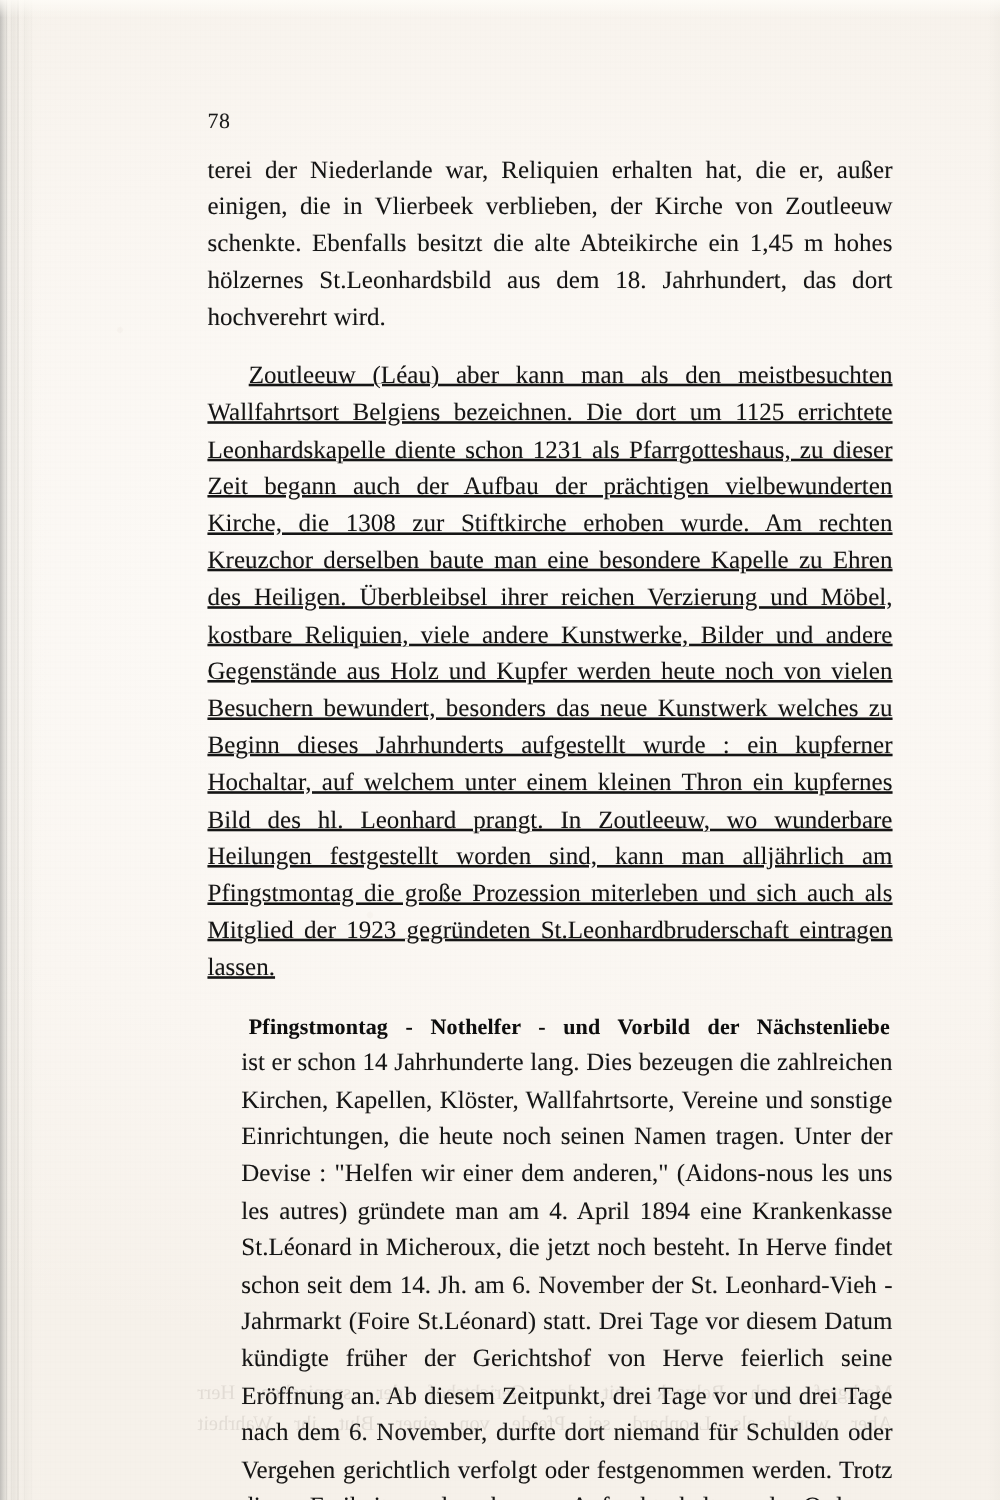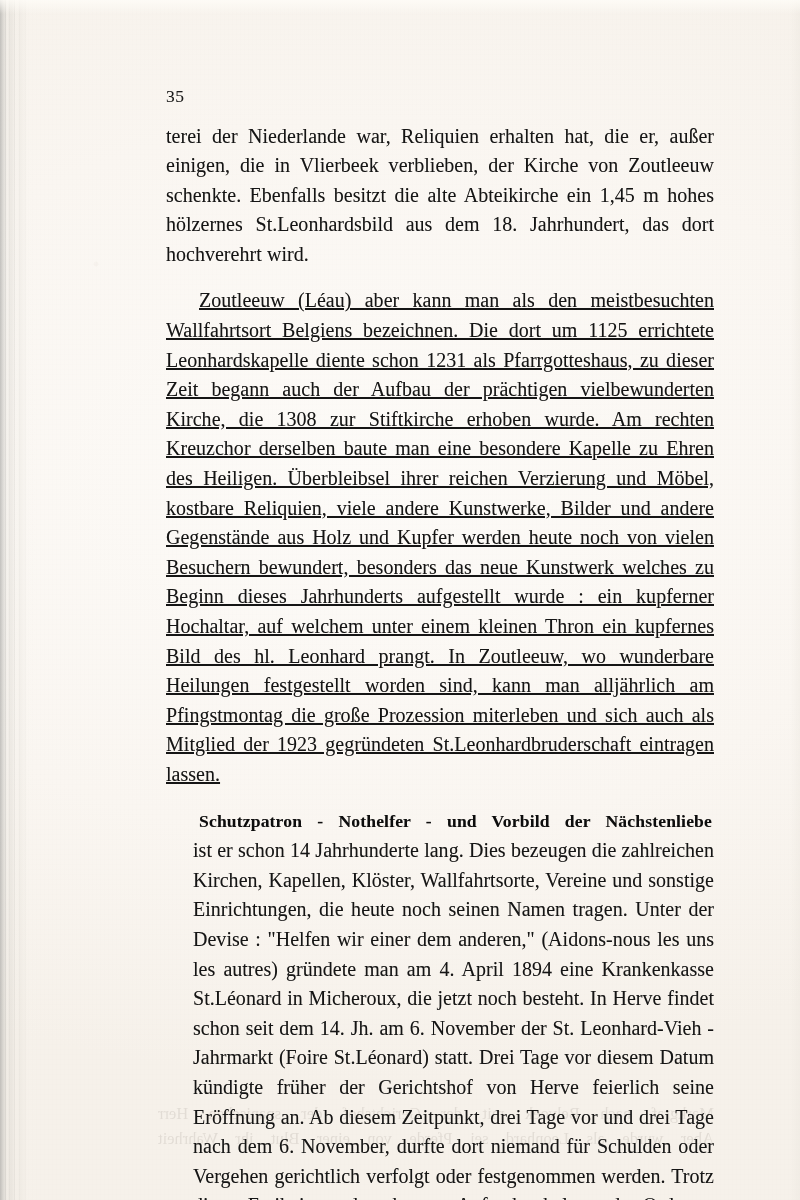--- a/index.html
+++ b/index.html
@@ -175,27 +175,27 @@
   <div class="paper-grain"></div>
   <div class="gutter"></div>
   <div class="gutter-streaks"></div>
   <div class="edge-right"></div>
   <div class="edge-top"></div>
 
   <div class="ghost-mid"></div>
 
   <div class="textblock">
 
-    <div class="folio">35</div>
+    <div class="folio">78</div>
 
     <p class="para">terei der Niederlande war, Reliquien erhalten hat, die er, außer einigen, die in Vlierbeek verblieben, der Kirche von Zoutleeuw schenkte. Ebenfalls besitzt die alte Abteikirche ein 1,45 m hohes hölzernes St.Leonhardsbild aus dem 18. Jahrhundert, das dort hochverehrt wird.</p>
 
     <p class="para indent">Zoutleeuw (Léau) aber kann man als den meistbesuchten Wallfahrtsort Belgiens bezeichnen. Die dort um 1125 errichtete Leonhardskapelle diente schon 1231 als Pfarrgotteshaus, zu dieser Zeit begann auch der Aufbau der prächtigen vielbewunderten Kirche, die 1308 zur Stiftkirche erhoben wurde. Am rechten Kreuzchor derselben baute man eine besondere Kapelle zu Ehren des Heiligen. Überbleibsel ihrer reichen Verzierung und Möbel, kostbare Reliquien, viele andere Kunstwerke, Bilder und andere Gegenstände aus Holz und Kupfer werden heute noch von vielen Besuchern bewundert, besonders das neue Kunstwerk welches zu Beginn dieses Jahrhunderts aufgestellt wurde : ein kupferner Hochaltar, auf welchem unter einem kleinen Thron ein kupfernes Bild des hl. Leonhard prangt. In Zoutleeuw, wo wunderbare Heilungen festgestellt worden sind, kann man alljährlich am Pfingstmontag die große Prozession miterleben und sich auch als Mitglied der 1923 gegründeten St.Leonhardbruderschaft eintragen lassen.</p>
 
-    <p class="heading">Schutzpatron - Nothelfer - und Vorbild der Nächstenliebe</p>
+    <p class="heading">Pfingstmontag - Nothelfer - und Vorbild der Nächstenliebe</p>
 
     <p class="para cont last">ist er schon 14 Jahrhunderte lang. Dies bezeugen die zahlreichen Kirchen, Kapellen, Klöster, Wallfahrtsorte, Vereine und sonstige Einrichtungen, die heute noch seinen Namen tragen. Unter der Devise : "Helfen wir einer dem anderen," (Aidons-nous les uns les autres) gründete man am 4. April 1894 eine Krankenkasse St.Léonard in Micheroux, die jetzt noch besteht. In Herve findet schon seit dem 14. Jh. am 6. November der St. Leonhard-Vieh - Jahrmarkt (Foire St.Léonard) statt. Drei Tage vor diesem Datum kündigte früher der Gerichtshof von Herve feierlich seine Eröffnung an. Ab diesem Zeitpunkt, drei Tage vor und drei Tage nach dem 6. November, durfte dort niemand für Schulden oder Vergehen gerichtlich verfolgt oder festgenommen werden. Trotz dieser Freiheit wurden aber zur Aufrechterhaltung der Ordnung strenge polizeiliche Vorschriften angewandt. Sogar der Gouverneur von Limbourg, den Reiter begleiteten, besuchte alljährlich diesen sogenannten freien Markt. Als diesem Beamten aber im</p>
 
   </div>
 
   <div class="showthrough">Markgraf nach Belvoek mit der Gerichtshof der spanischen Herr</div>
   <div class="showthrough" style="top:1126px;">Aber wurde als Leonhard sei Pferde von einer Blut ihr Wahrheit</div>
 
 </div>
 

